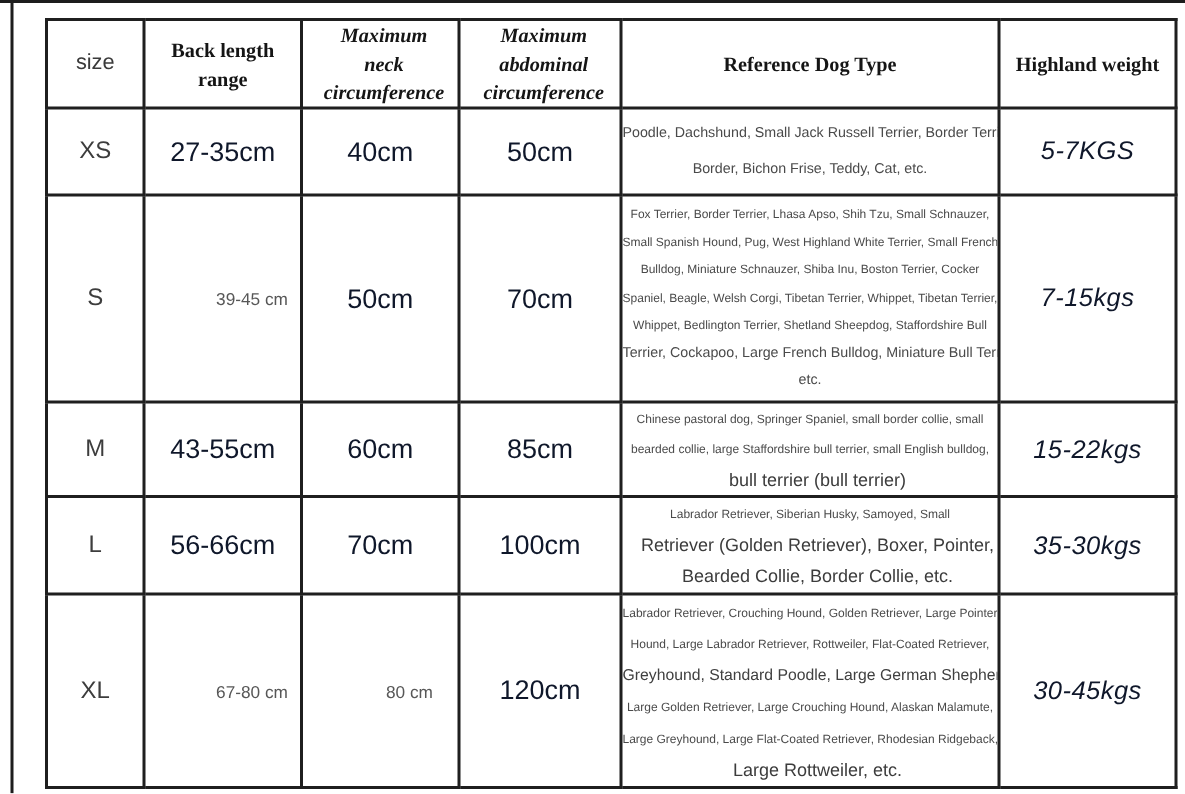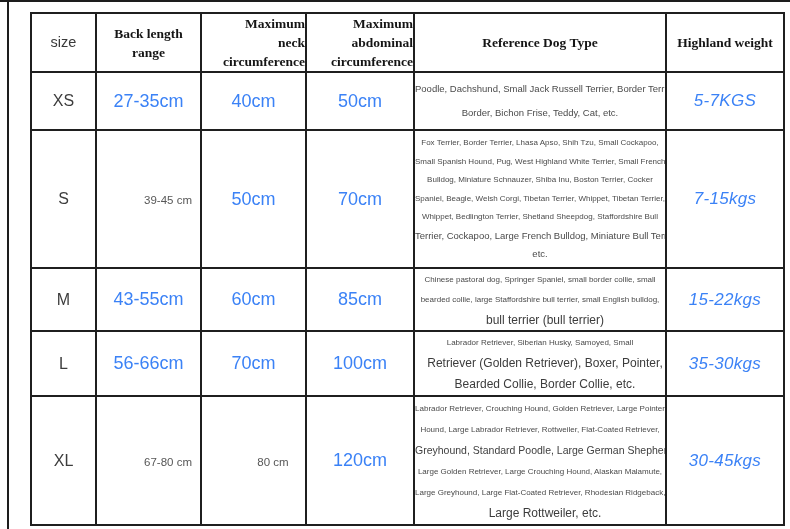--- a/index.html
+++ b/index.html
@@ -16,26 +16,26 @@
   }
   .size-chart th,.size-chart td{
     border:2px solid #1f1f1f;padding:0;vertical-align:middle;
     text-align:center;overflow:hidden;background:#ffffff;
   }
   
   tr.head-row{height:47px;}
   .hcell{font-family:"Liberation Serif",serif;font-weight:bold;font-size:13.5px;color:#151515;}
   .hcell.plain{font-family:"Liberation Sans",sans-serif;font-weight:400;font-size:14.5px;color:#3a3a3a;}
   .hcell .hline{line-height:19px;}
-  .hcell.left .hline{text-align:right;padding-left:5px;}
+  .hcell.left .hline{text-align:center;padding-left:5px;font-style:italic;}
   
   tr.row-xs{height:58px;} tr.row-s{height:138px;} tr.row-m{height:63px;}
   tr.row-l{height:63px;}  tr.row-xl{height:129px;}
   .size-cell{font-size:16px;color:#3d3d3d;margin-top:21px;}
-  .val{color:#3b82f6;}
+  .val{color:#0f172a;}
   .val-lg{font-size:18px;}
   .val-sm{font-size:11.5px;color:#575757;margin-left:39px;}
   .weight{font-size:17px;letter-spacing:.3px;font-style:italic;}
   .dog-cell{text-align:left;padding:3px 6px 3px 7px;}
   .dog-line{white-space:nowrap;color:#4a4a4a;}
   .f-sm{font-size:8px;}
   .f-md{font-size:9.5px;}
   .f-ml{font-size:10.5px;color:#404040;}
   .f-lg{font-size:12px;color:#3c3c3c;margin-left:10px;}
   .row-xs .dog-line{line-height:24px;}
@@ -95,21 +95,21 @@
             <div class="dog-line f-md">Border, Bichon Frise, Teddy, Cat, etc.</div>
           </td>
           <td><span class="val weight">5-7KGS</span></td>
         </tr>
         <tr class="row-s">
           <td class="size-cell">S</td>
           <td><span class="val val-sm">39-45 cm</span></td>
           <td><span class="val val-lg">50cm</span></td>
           <td><span class="val val-lg">70cm</span></td>
           <td class="dog-cell">
-            <div class="dog-line f-sm">Fox Terrier, Border Terrier, Lhasa Apso, Shih Tzu, Small Cockapoo,</div>
+            <div class="dog-line f-sm">Fox Terrier, Border Terrier, Lhasa Apso, Shih Tzu, Small Schnauzer,</div>
             <div class="dog-line f-sm">Small Spanish Hound, Pug, West Highland White Terrier, Small French</div>
             <div class="dog-line f-sm">Bulldog, Miniature Schnauzer, Shiba Inu, Boston Terrier, Cocker</div>
             <div class="dog-line f-sm">Spaniel, Beagle, Welsh Corgi, Tibetan Terrier, Whippet, Tibetan Terrier,</div>
             <div class="dog-line f-sm">Whippet, Bedlington Terrier, Shetland Sheepdog, Staffordshire Bull</div>
             <div class="dog-line f-md">Terrier, Cockapoo, Large French Bulldog, Miniature Bull Terrier,</div>
             <div class="dog-line f-md">etc.</div>
           </td>
           <td><span class="val weight">7-15kgs</span></td>
         </tr>
         <tr class="row-m">

